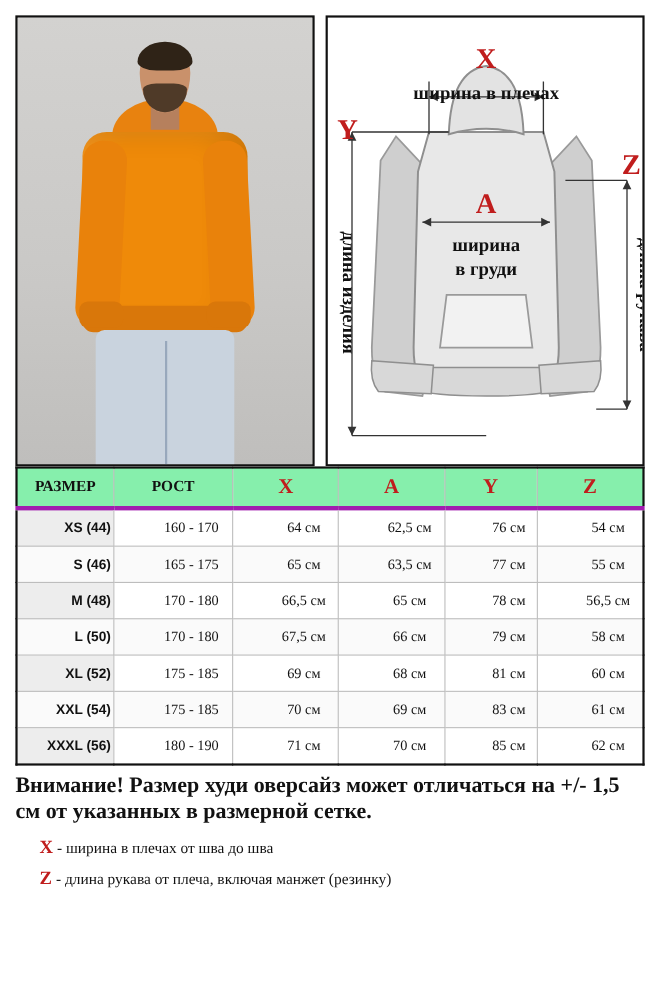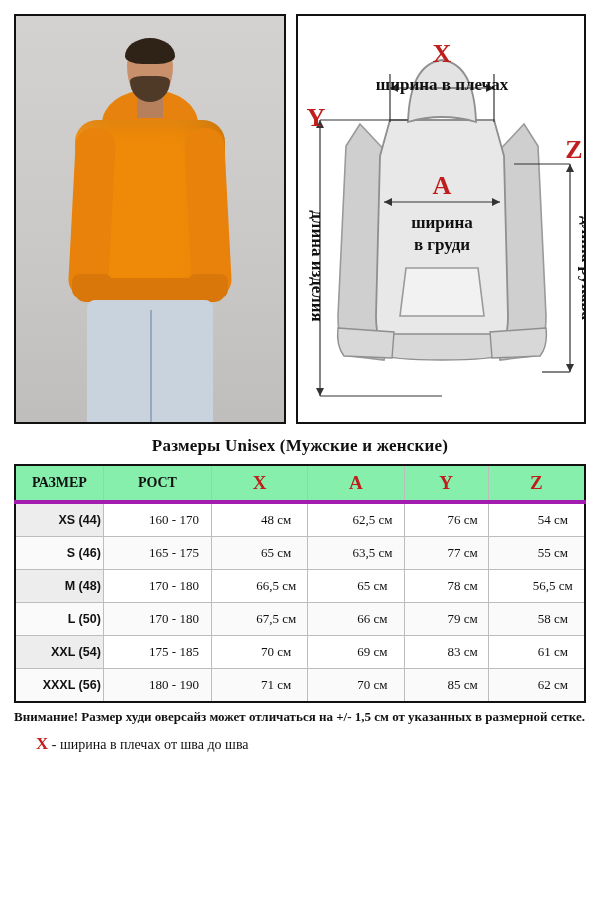--- a/index.html
+++ b/index.html
@@ -204,21 +204,21 @@
     padding-left: 10px;
     font-family: "Liberation Sans", sans-serif;
     font-size: 12.5px;
   }
   table.sizes tbody td { background: #ffffff; padding-left: 35px; }
   table.sizes tbody tr:nth-child(even) td { background: #fafafa; }
 
   
   .warning {
     font-weight: bold;
-    font-size: 13px;
+    font-size: 20px;
     line-height: 1.22;
     margin: 6px 0 8px 0;
   }
 
   
   .legend { margin: 0 0 0 22px; }
   .legend-row {
     font-size: 14px;
     line-height: 1.3;
     margin-bottom: 7px;
@@ -314,38 +314,37 @@
 
         <text x="18" y="110" text-anchor="middle" font-family="Liberation Serif, serif" font-size="26" font-weight="bold" fill="#c01d1d">Y</text>
         <text x="14" y="250" text-anchor="middle" font-family="Liberation Serif, serif" font-size="17" font-weight="bold" fill="#111" transform="rotate(90 14 250)">длина изделия</text>
 
         <text x="276" y="142" text-anchor="middle" font-family="Liberation Serif, serif" font-size="26" font-weight="bold" fill="#c01d1d">Z</text>
         <text x="284" y="252" text-anchor="middle" font-family="Liberation Serif, serif" font-size="17" font-weight="bold" fill="#111" transform="rotate(90 284 252)">длина рукава</text>
       </svg>
     </div>
   </div>
 
-  <div class="table-title">Размеры Unisex (Мужские и женские)</div>
 
   <table class="sizes">
     <thead>
       <tr>
         <th>РАЗМЕР</th>
         <th>РОСТ</th>
         <th class="letter">X</th>
         <th class="letter">A</th>
         <th class="letter">Y</th>
         <th class="letter">Z</th>
       </tr>
     </thead>
     <tbody>
       <tr>
         <td>XS (44)</td>
         <td>160 - 170</td>
-        <td>48 см</td>
+        <td>64 см</td>
         <td>62,5 см</td>
         <td>76 см</td>
         <td>54 см</td>
       </tr>
       <tr>
         <td>S (46)</td>
         <td>165 - 175</td>
         <td>65 см</td>
         <td>63,5 см</td>
         <td>77 см</td>
@@ -361,20 +360,28 @@
       </tr>
       <tr>
         <td>L (50)</td>
         <td>170 - 180</td>
         <td>67,5 см</td>
         <td>66 см</td>
         <td>79 см</td>
         <td>58 см</td>
       </tr>
       <tr>
+        <td>XL (52)</td>
+        <td>175 - 185</td>
+        <td>69 см</td>
+        <td>68 см</td>
+        <td>81 см</td>
+        <td>60 см</td>
+      </tr>
+      <tr>
         <td>XXL (54)</td>
         <td>175 - 185</td>
         <td>70 см</td>
         <td>69 см</td>
         <td>83 см</td>
         <td>61 см</td>
       </tr>
       <tr>
         <td>XXXL (56)</td>
         <td>180 - 190</td>
@@ -386,15 +393,19 @@
     </tbody>
   </table>
 
   <div class="warning">Внимание! Размер худи оверсайз может отличаться на +/- 1,5 см от указанных в размерной сетке.</div>
 
   <div class="legend">
     <div class="legend-row">
       <span class="legend-letter">X</span>
       <span>- ширина в плечах от шва до шва</span>
     </div>
+    <div class="legend-row">
+      <span class="legend-letter">Z</span>
+      <span>- длина рукава от плеча, включая манжет (резинку)</span>
+    </div>
   </div>
 
 </div>
 
 </body></html>

